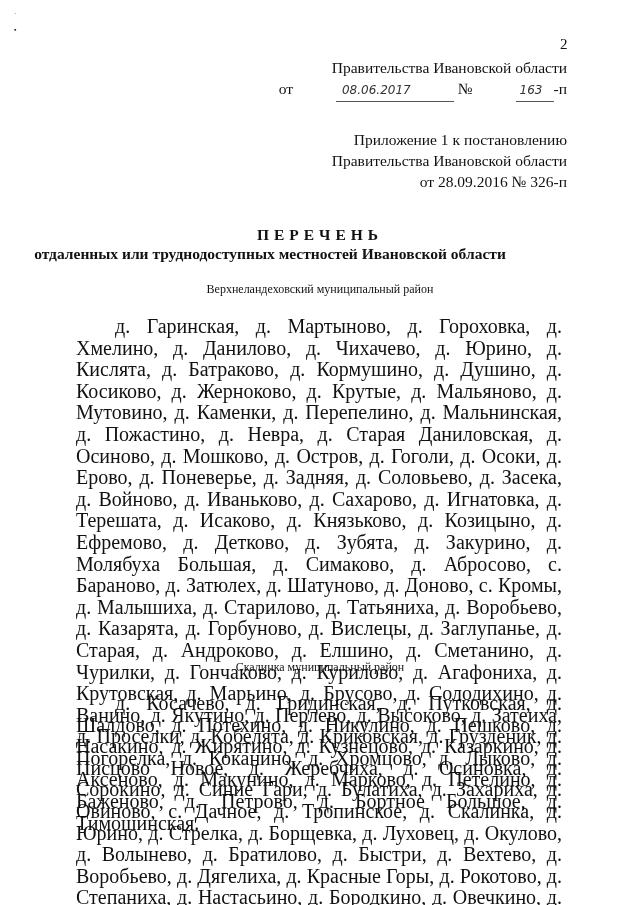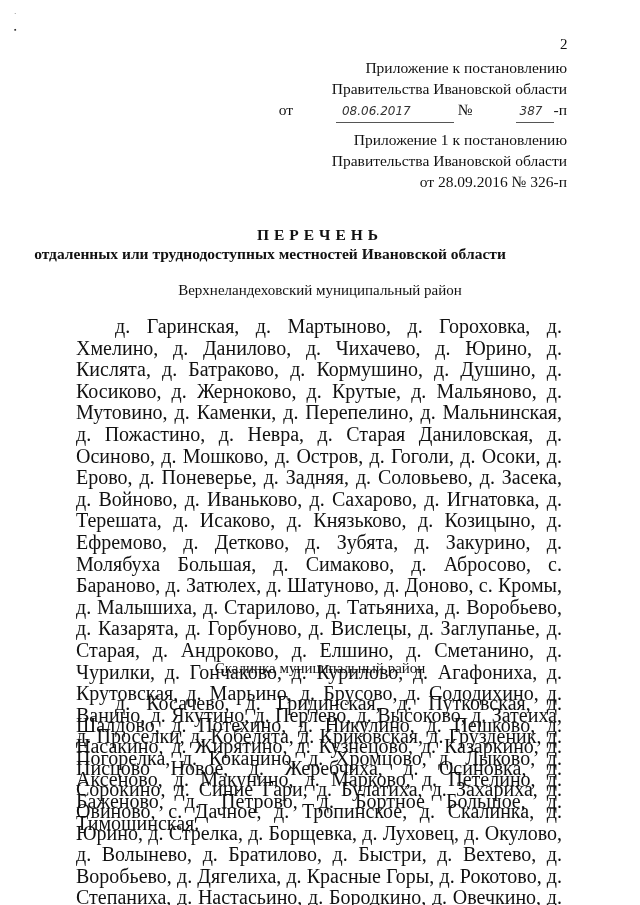--- a/index.html
+++ b/index.html
@@ -10,44 +10,43 @@
   .appendix.a1 { top:57px; }
   .appendix.a2 { top:129px; }
   .hand { font-family:"DejaVu Sans", sans-serif; font-style:italic; font-size:12px;
           color:#333; border-bottom:1px solid #555; display:inline-block; text-align:left;margin-left:39px; }
   .hand.date { width:112px; padding-left:6px; }
   .hand.num { width:34px; padding-left:4px; }
   .title { position:absolute; top:226px; left:0; width:640px; text-align:center;
            font-weight:bold; font-size:15.5px; letter-spacing:5px; }
   .subtitle { position:absolute; top:245px; left:0; width:540px; text-align:center;
               font-weight:bold; font-size:15.5px; }
-  .district { position:absolute; left:0; width:640px; text-align:center; font-size:15px; }
+  .district { position:absolute; left:0; width:640px; text-align:center; font-size:12px; }
   .district.d1 { top:282px; }
   .district.d2 { top:660px; }
   .para { position:absolute; left:76px; width:486px; font-size:20px; line-height:21.6px;
           text-align:justify; text-indent:39px; }
   .para.p1 { top:316px; }
   .para.p2 { top:693px; text-align-last:justify; }
   .specks { position:absolute; top:10px; left:14px; font-size:7px; color:#333; }
 </style>
 </head>
 <body>
 
 <div class="specks">·<br><br>▪</div>
 
 <div class="page-num">2</div>
 
 <div class="appendix a1">
-  <div>Приложение к постановлению</div>
   <div>Правительства Ивановской области</div>
   <div>
     <span>от</span>
     <span class="hand date">08.06.2017</span>
     <span>№</span>
-    <span class="hand num">387</span><span>-п</span>
+    <span class="hand num">163</span><span>-п</span>
   </div>
 </div>
 
 <div class="appendix a2">
   <div>Приложение 1 к постановлению</div>
   <div>Правительства Ивановской области</div>
   <div>от 28.09.2016 № 326-п</div>
 </div>
 
 <div class="title">ПЕРЕЧЕНЬ</div>

